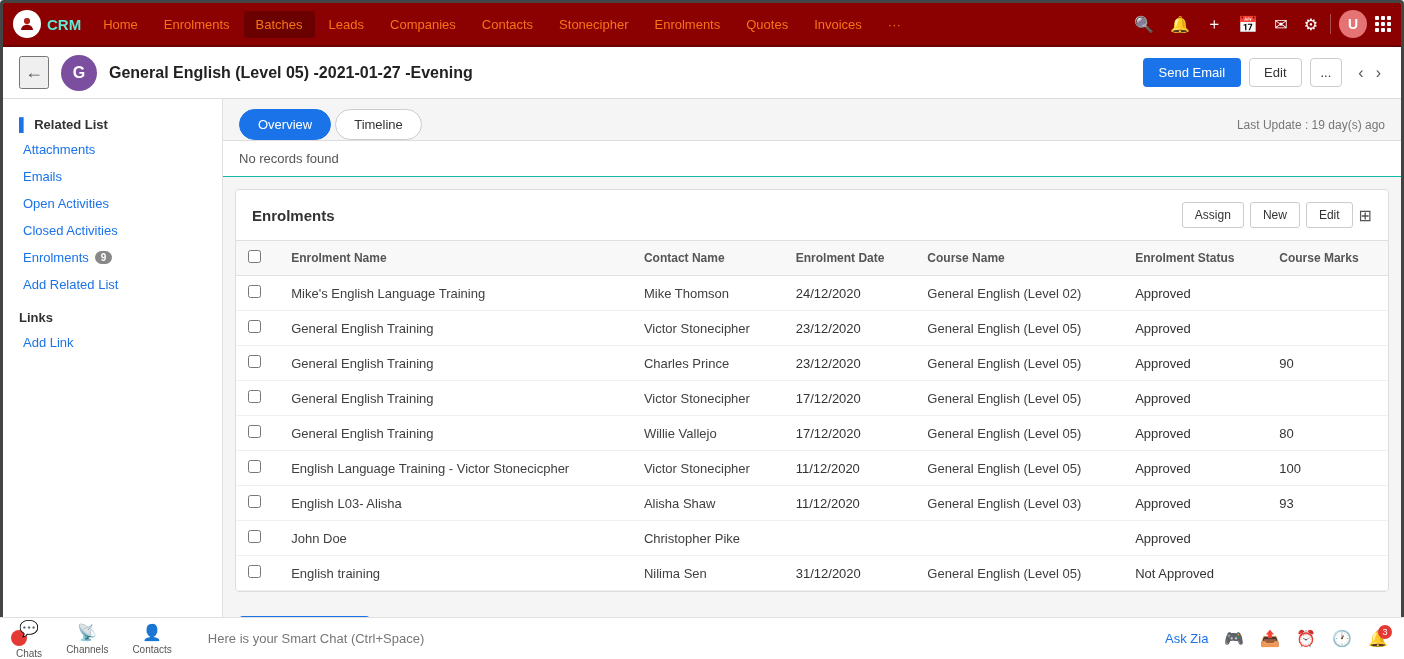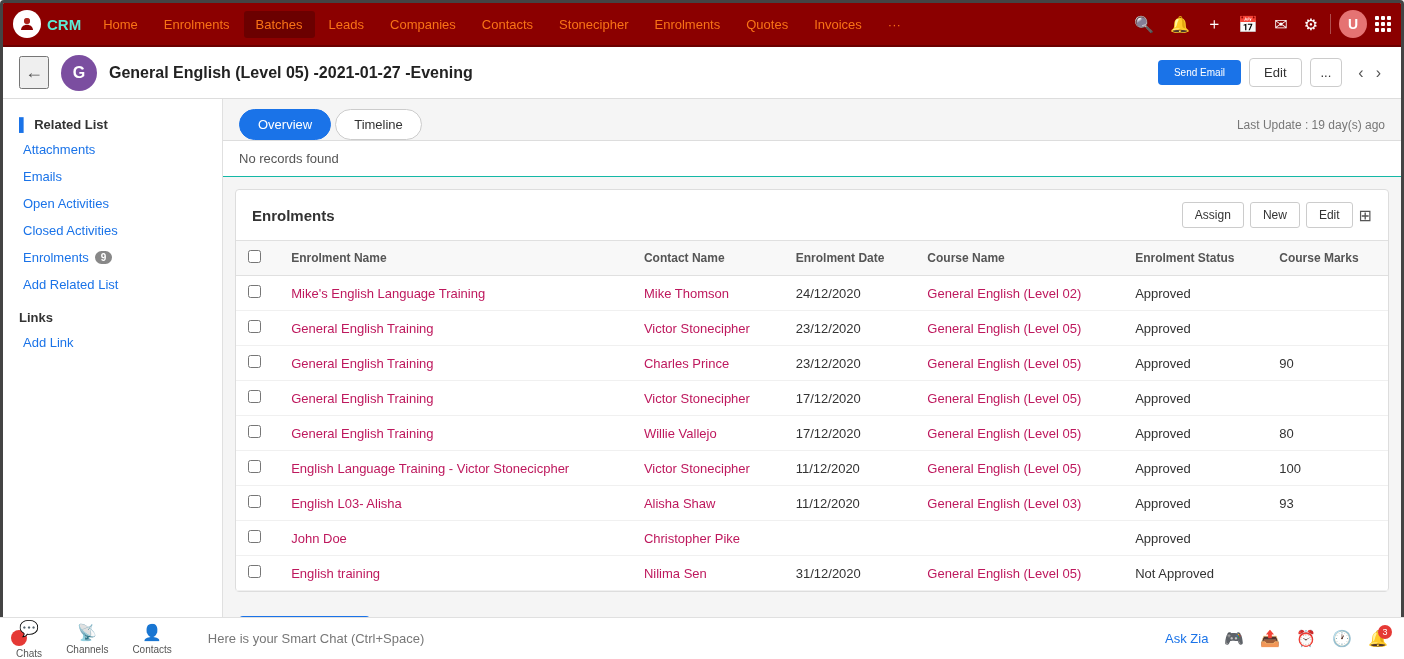--- a/index.html
+++ b/index.html
@@ -39,21 +39,21 @@
     .subheader-avatar {
       width: 36px; height: 36px; border-radius: 50%;
       background: #7b4ea0; color: #fff;
       display: flex; align-items: center; justify-content: center;
       font-size: 16px; font-weight: 700; flex-shrink: 0;
     }
     .subheader-title { font-size: 16px; font-weight: 600; color: #222; flex: 1; }
     .subheader-actions { display: flex; align-items: center; gap: 8px; }
     .btn-send-email {
       background: #1a73e8; color: #fff; border: none; padding: 7px 16px;
-      border-radius: 4px; cursor: pointer; font-size: 10px; font-weight: 500;
+      border-radius: 4px; cursor: pointer; font-size: 13px; font-weight: 500;
     }
     .btn-edit {
       background: #fff; color: #333; border: 1px solid #ccc; padding: 6px 14px;
       border-radius: 4px; cursor: pointer; font-size: 13px;
     }
     .btn-more {
       background: #fff; color: #333; border: 1px solid #ccc; padding: 6px 10px;
       border-radius: 4px; cursor: pointer; font-size: 13px;
     }
     .subheader-nav { display: flex; gap: 4px; }
@@ -121,21 +121,21 @@
     }
 
     .table-wrap { overflow-x: auto; }
     table { width: 100%; border-collapse: collapse; }
     thead tr { background: #f8f8f8; }
     th {
       padding: 9px 12px; text-align: left; font-size: 12px; font-weight: 600;
       color: #555; border-bottom: 1px solid #e0e0e0; white-space: nowrap;
     }
     td { padding: 9px 12px; font-size: 13px; border-bottom: 1px solid #f0f0f0; vertical-align: middle; }
-    .link { color: #be185d; cursor: pointer; text-decoration: none; }
+    .link { color: #404040; cursor: pointer; text-decoration: none; }
 
     
     .add-related-btn {
       display: inline-flex; align-items: center;
       background: #1a73e8; color: #fff; border: none;
       padding: 8px 18px; border-radius: 4px; cursor: pointer;
       font-size: 13px; margin: 12px 16px; font-weight: 500;
     }
 
     

